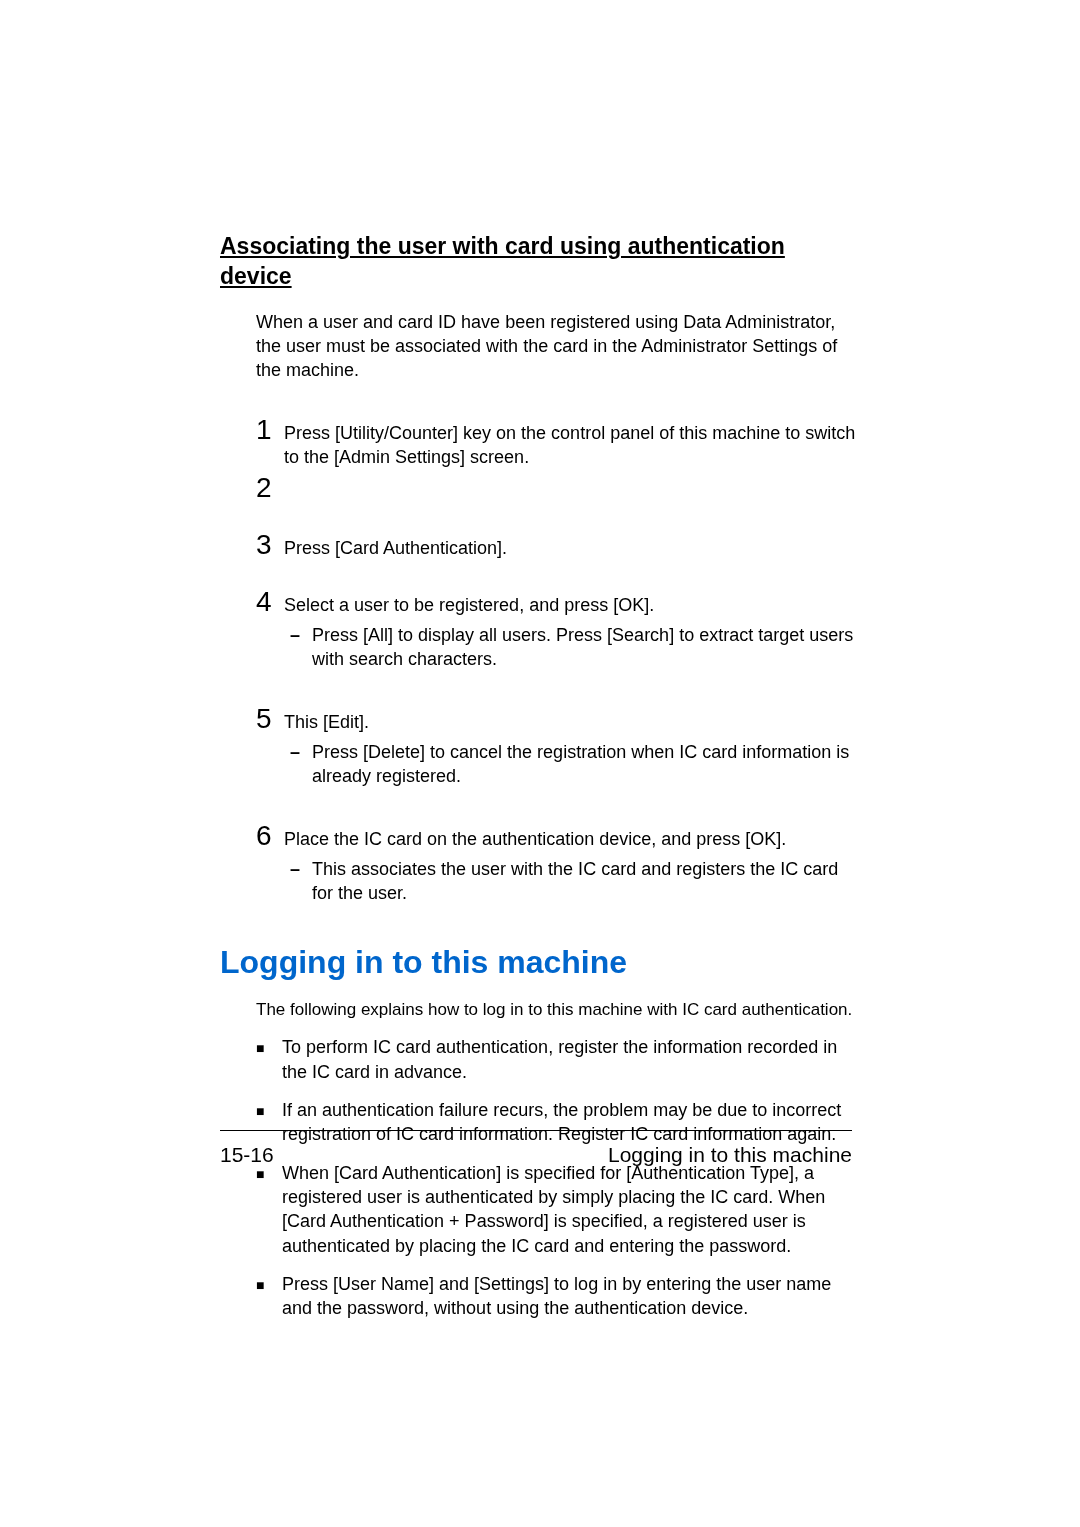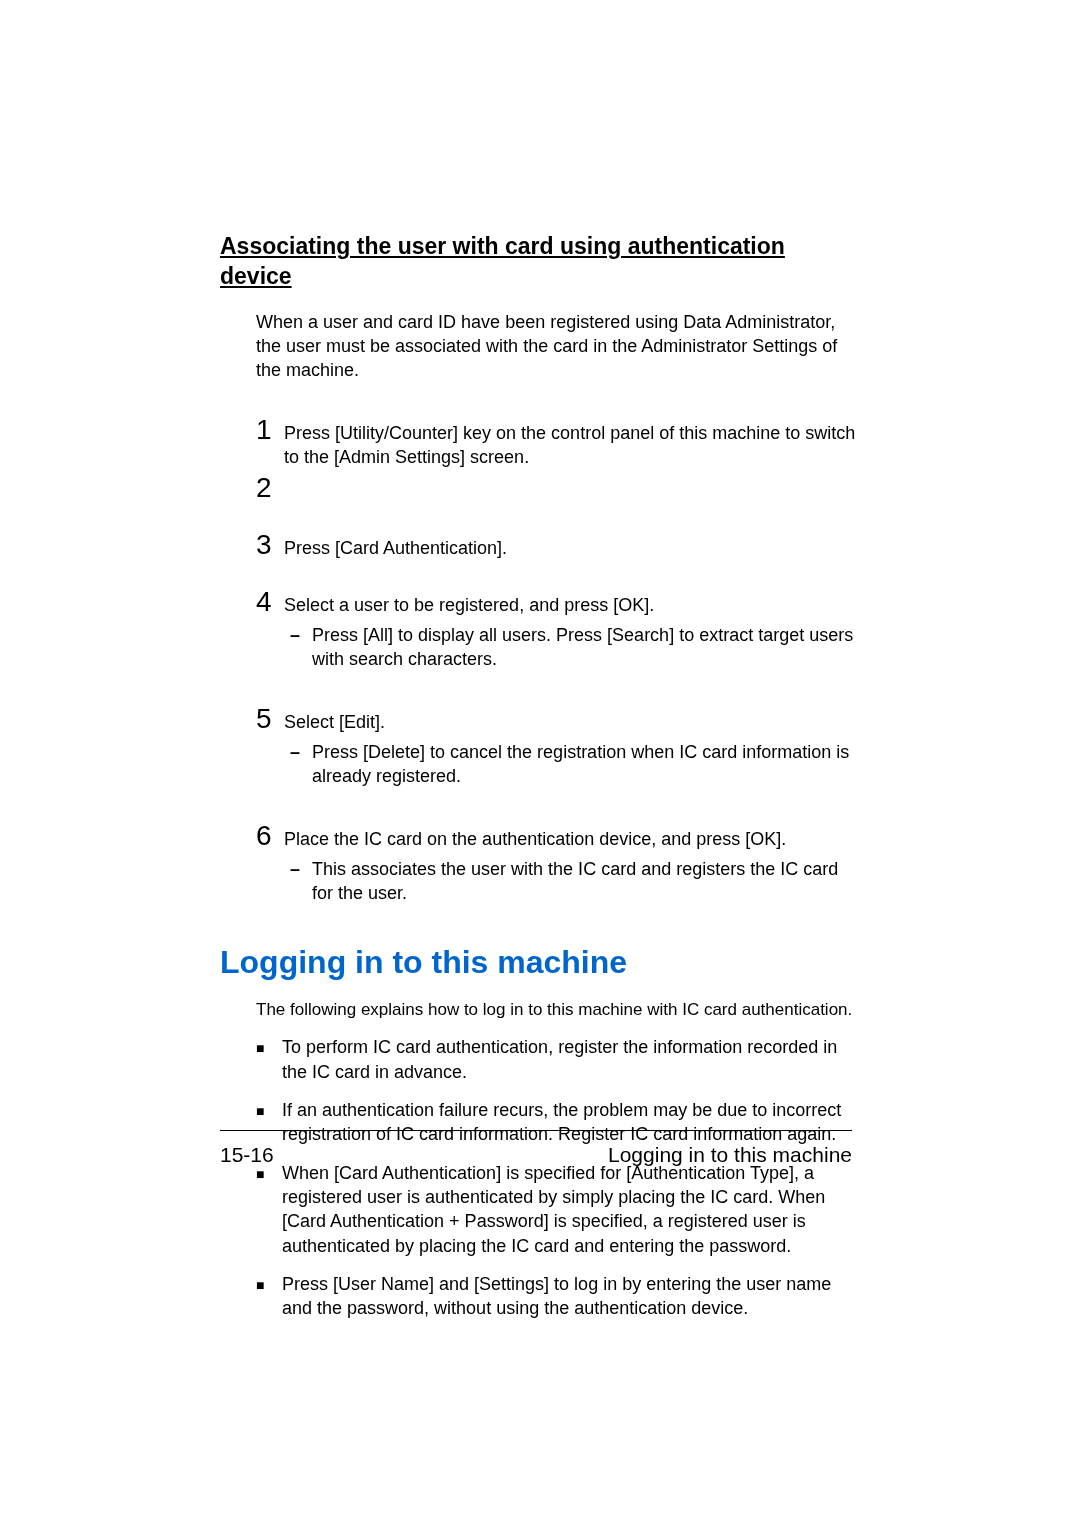--- a/index.html
+++ b/index.html
@@ -169,21 +169,21 @@
             <div class="sub-dash">–</div>
             <div class="sub-text">Press [All] to display all users. Press [Search] to extract target users with search characters.</div>
           </div>
         </div>
       </div>
     </div>
 
     <div class="step">
       <div class="step-num">5</div>
       <div class="step-body">
-        <div class="step-text">Select [Edit].</div>
+        <div class="step-text">This [Edit].</div>
         <div class="sub-list">
           <div class="sub-item">
             <div class="sub-dash">–</div>
             <div class="sub-text">Press [Delete] to cancel the registration when IC card information is already registered.</div>
           </div>
         </div>
       </div>
     </div>
 
     <div class="step">

